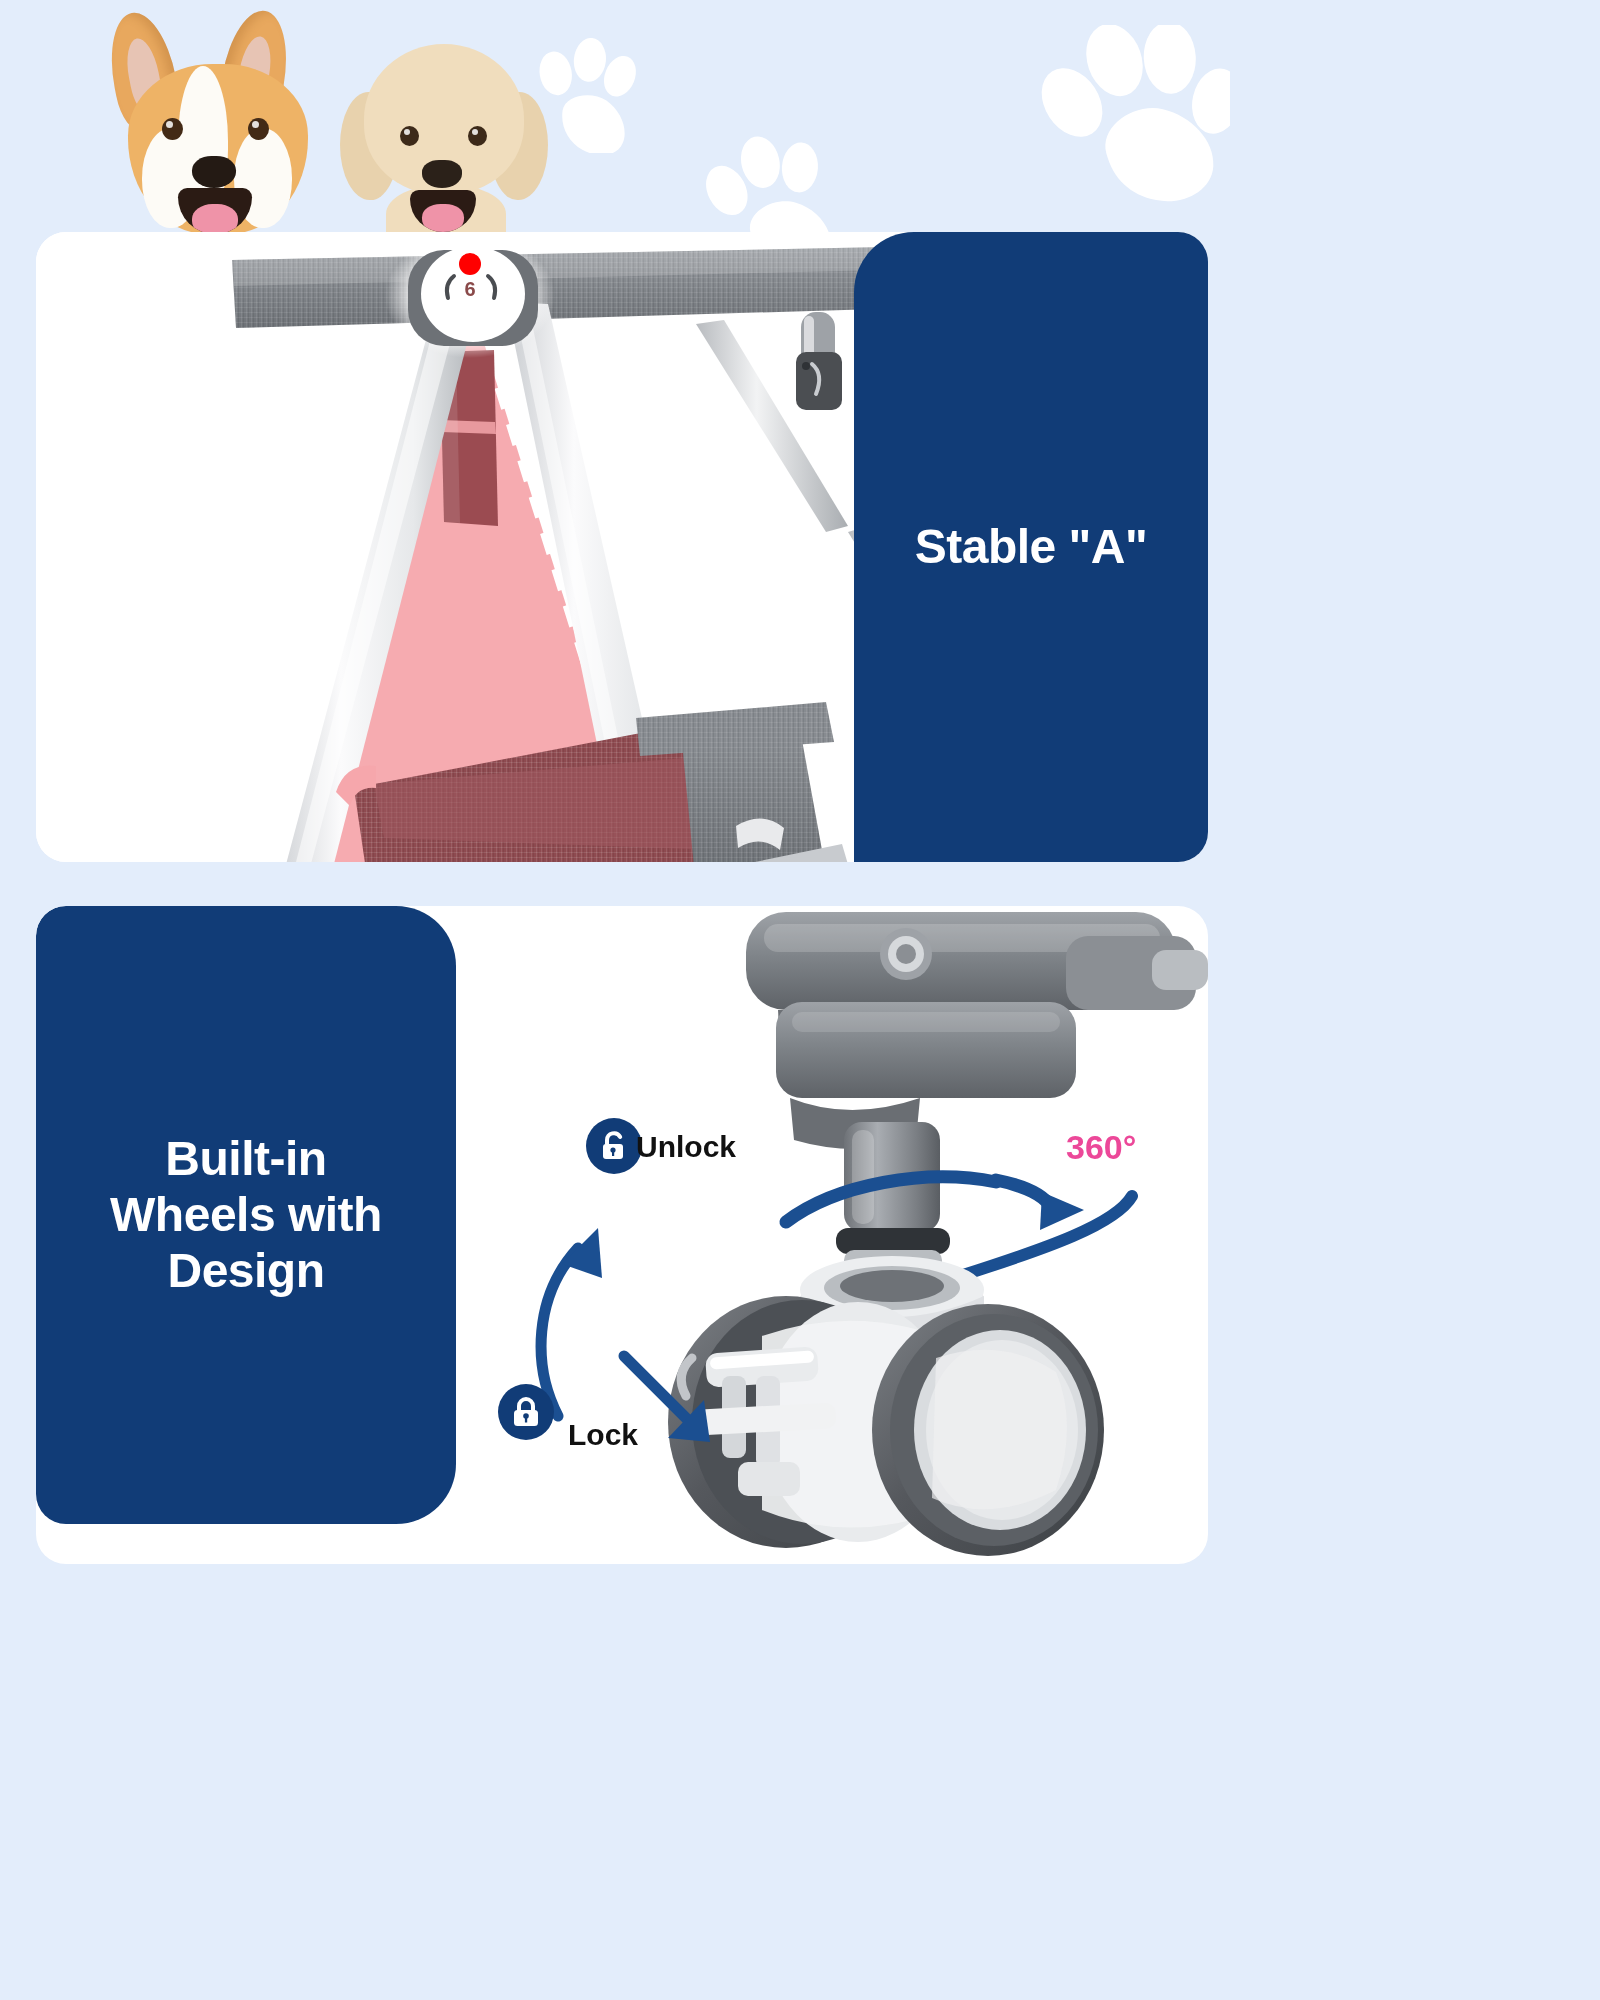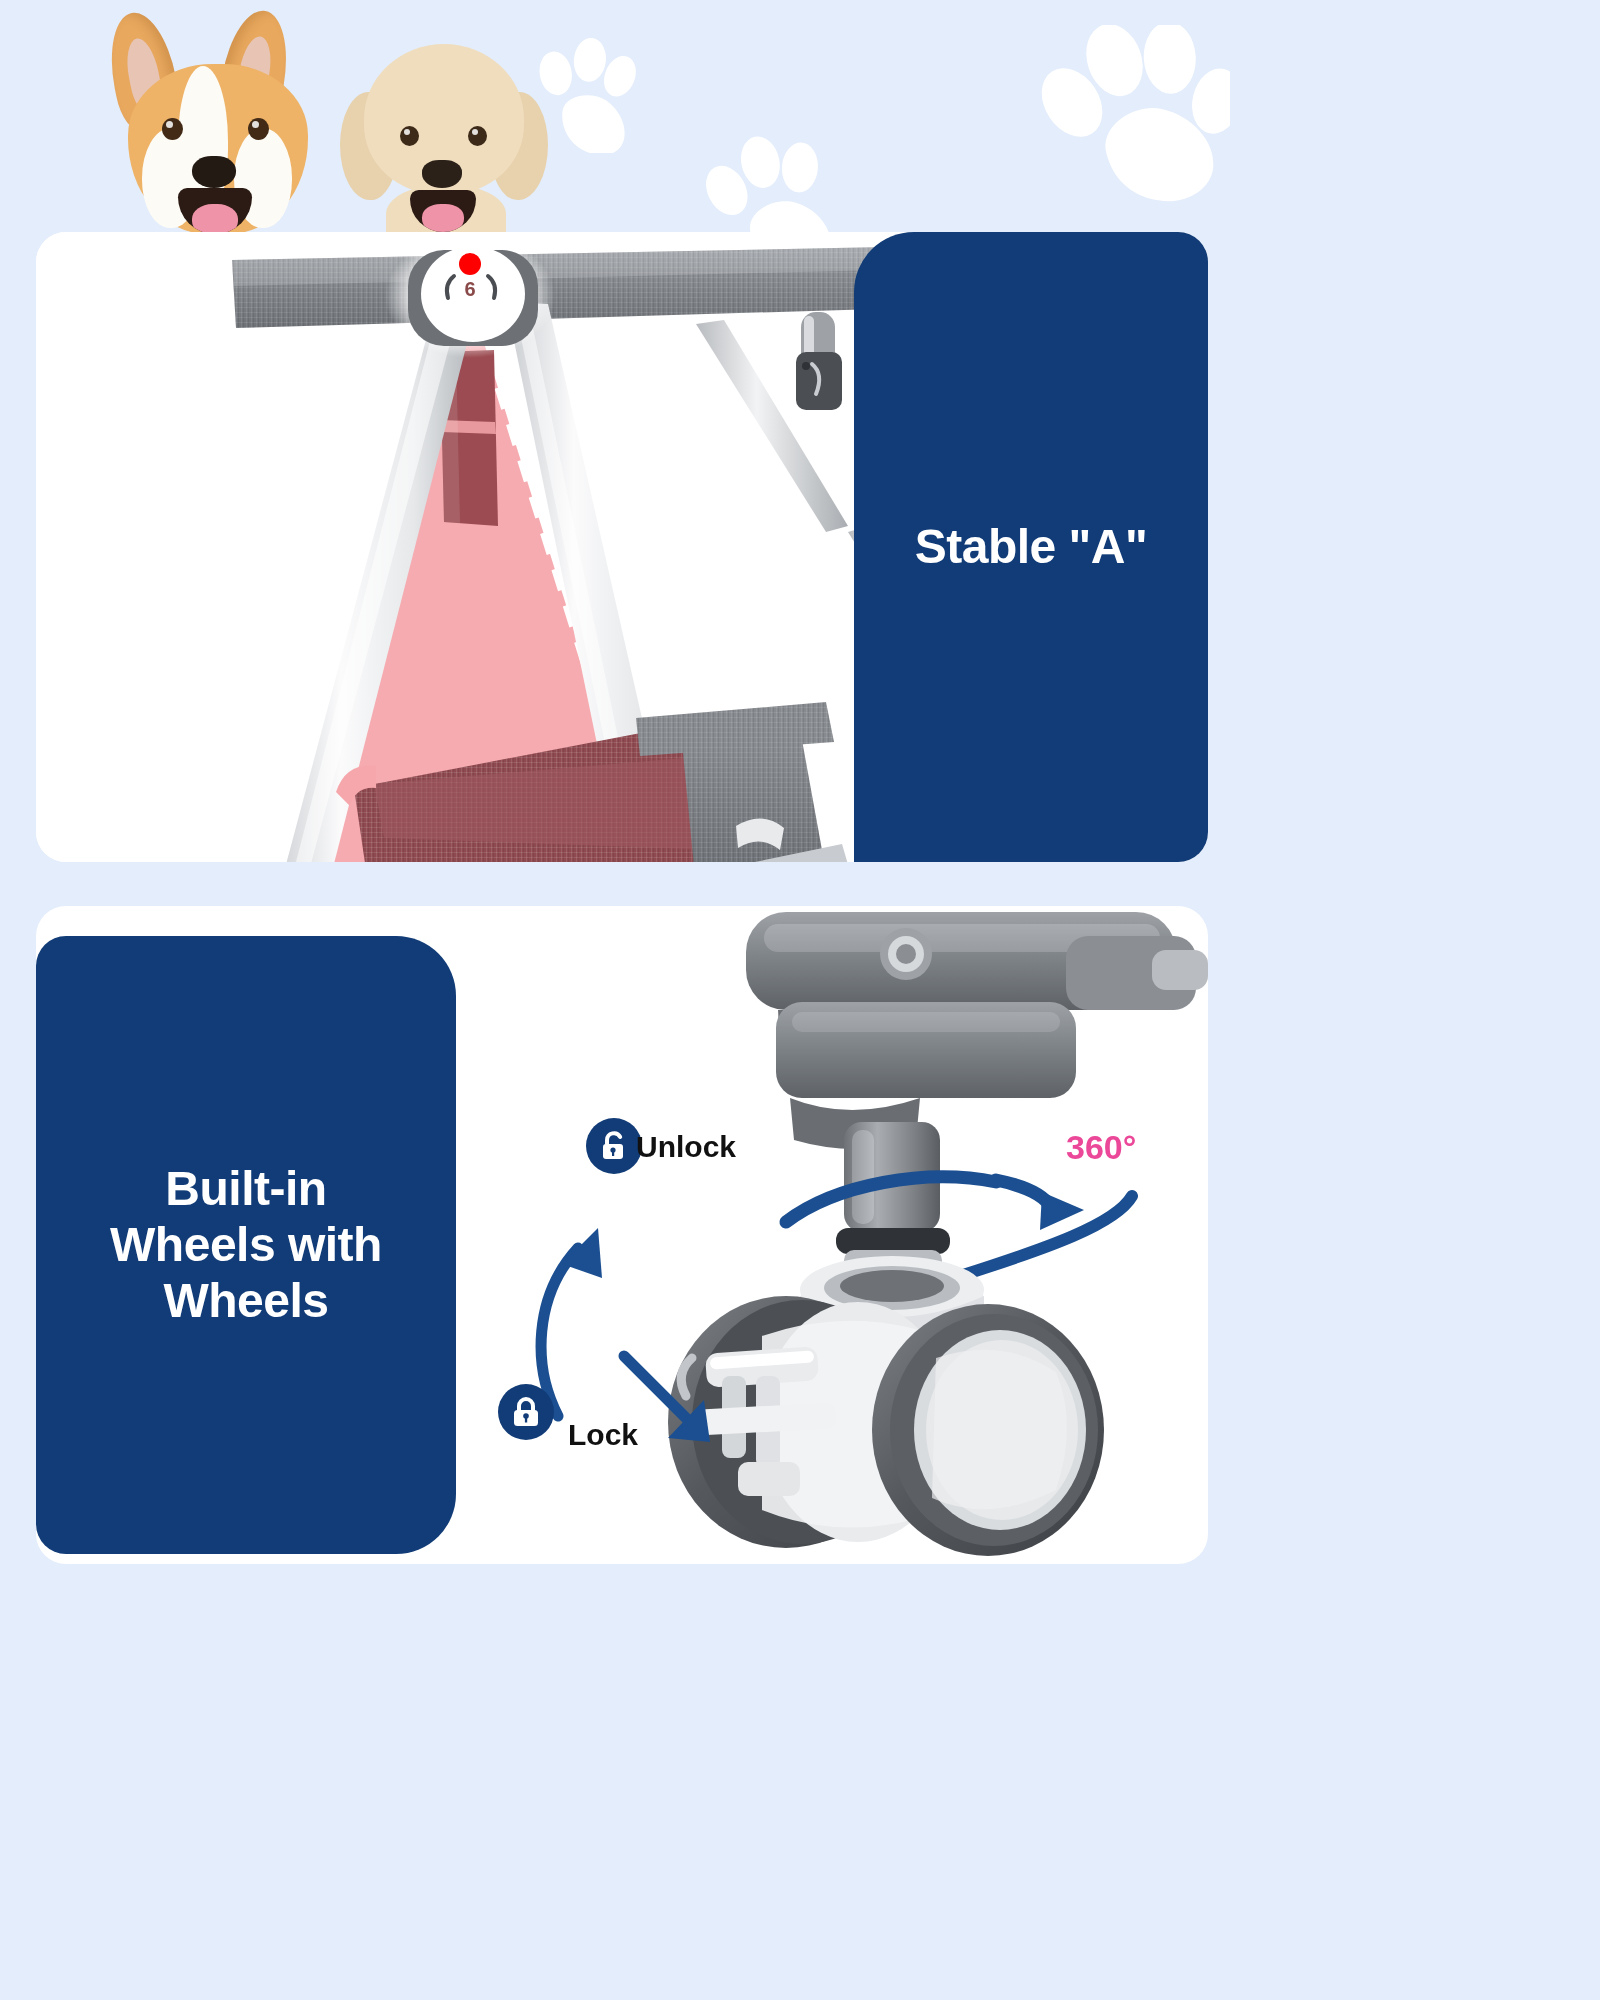--- a/index.html
+++ b/index.html
@@ -422,22 +422,22 @@
     </div>
     <div class="icon-label" style="left:532px; top:512px;">Lock</div>
 
     <svg style="position:absolute; left:570px; top:438px;" width="140" height="130" viewBox="0 0 140 130">
       <path d="M18 12 L84 78" stroke="#1B4F91" stroke-width="11" fill="none" stroke-linecap="round"></path>
       <path d="M62 94 L104 98 L98 56 Z" fill="#1B4F91"></path>
     </svg>
 
     <div class="deg-label" style="left:1030px; top:222px;">360°</div>
 
-    <div class="navy-block navy-2" style="position:absolute; left:0; top:0; width:420px; height:618px; border-radius:30px 60px 60px 30px;margin-top:30px;">
+    <div class="navy-block navy-2" style="position:absolute; left:0; top:0; width:420px; height:618px; border-radius:30px 60px 60px 30px;">
       <div class="headline">
         <span>Built-in</span><br>
         <span>Wheels with</span><br>
-        <span>Wheels</span>
+        <span>Design</span>
       </div>
     </div>
   </div>
 
 </div>
 
 </body></html>

